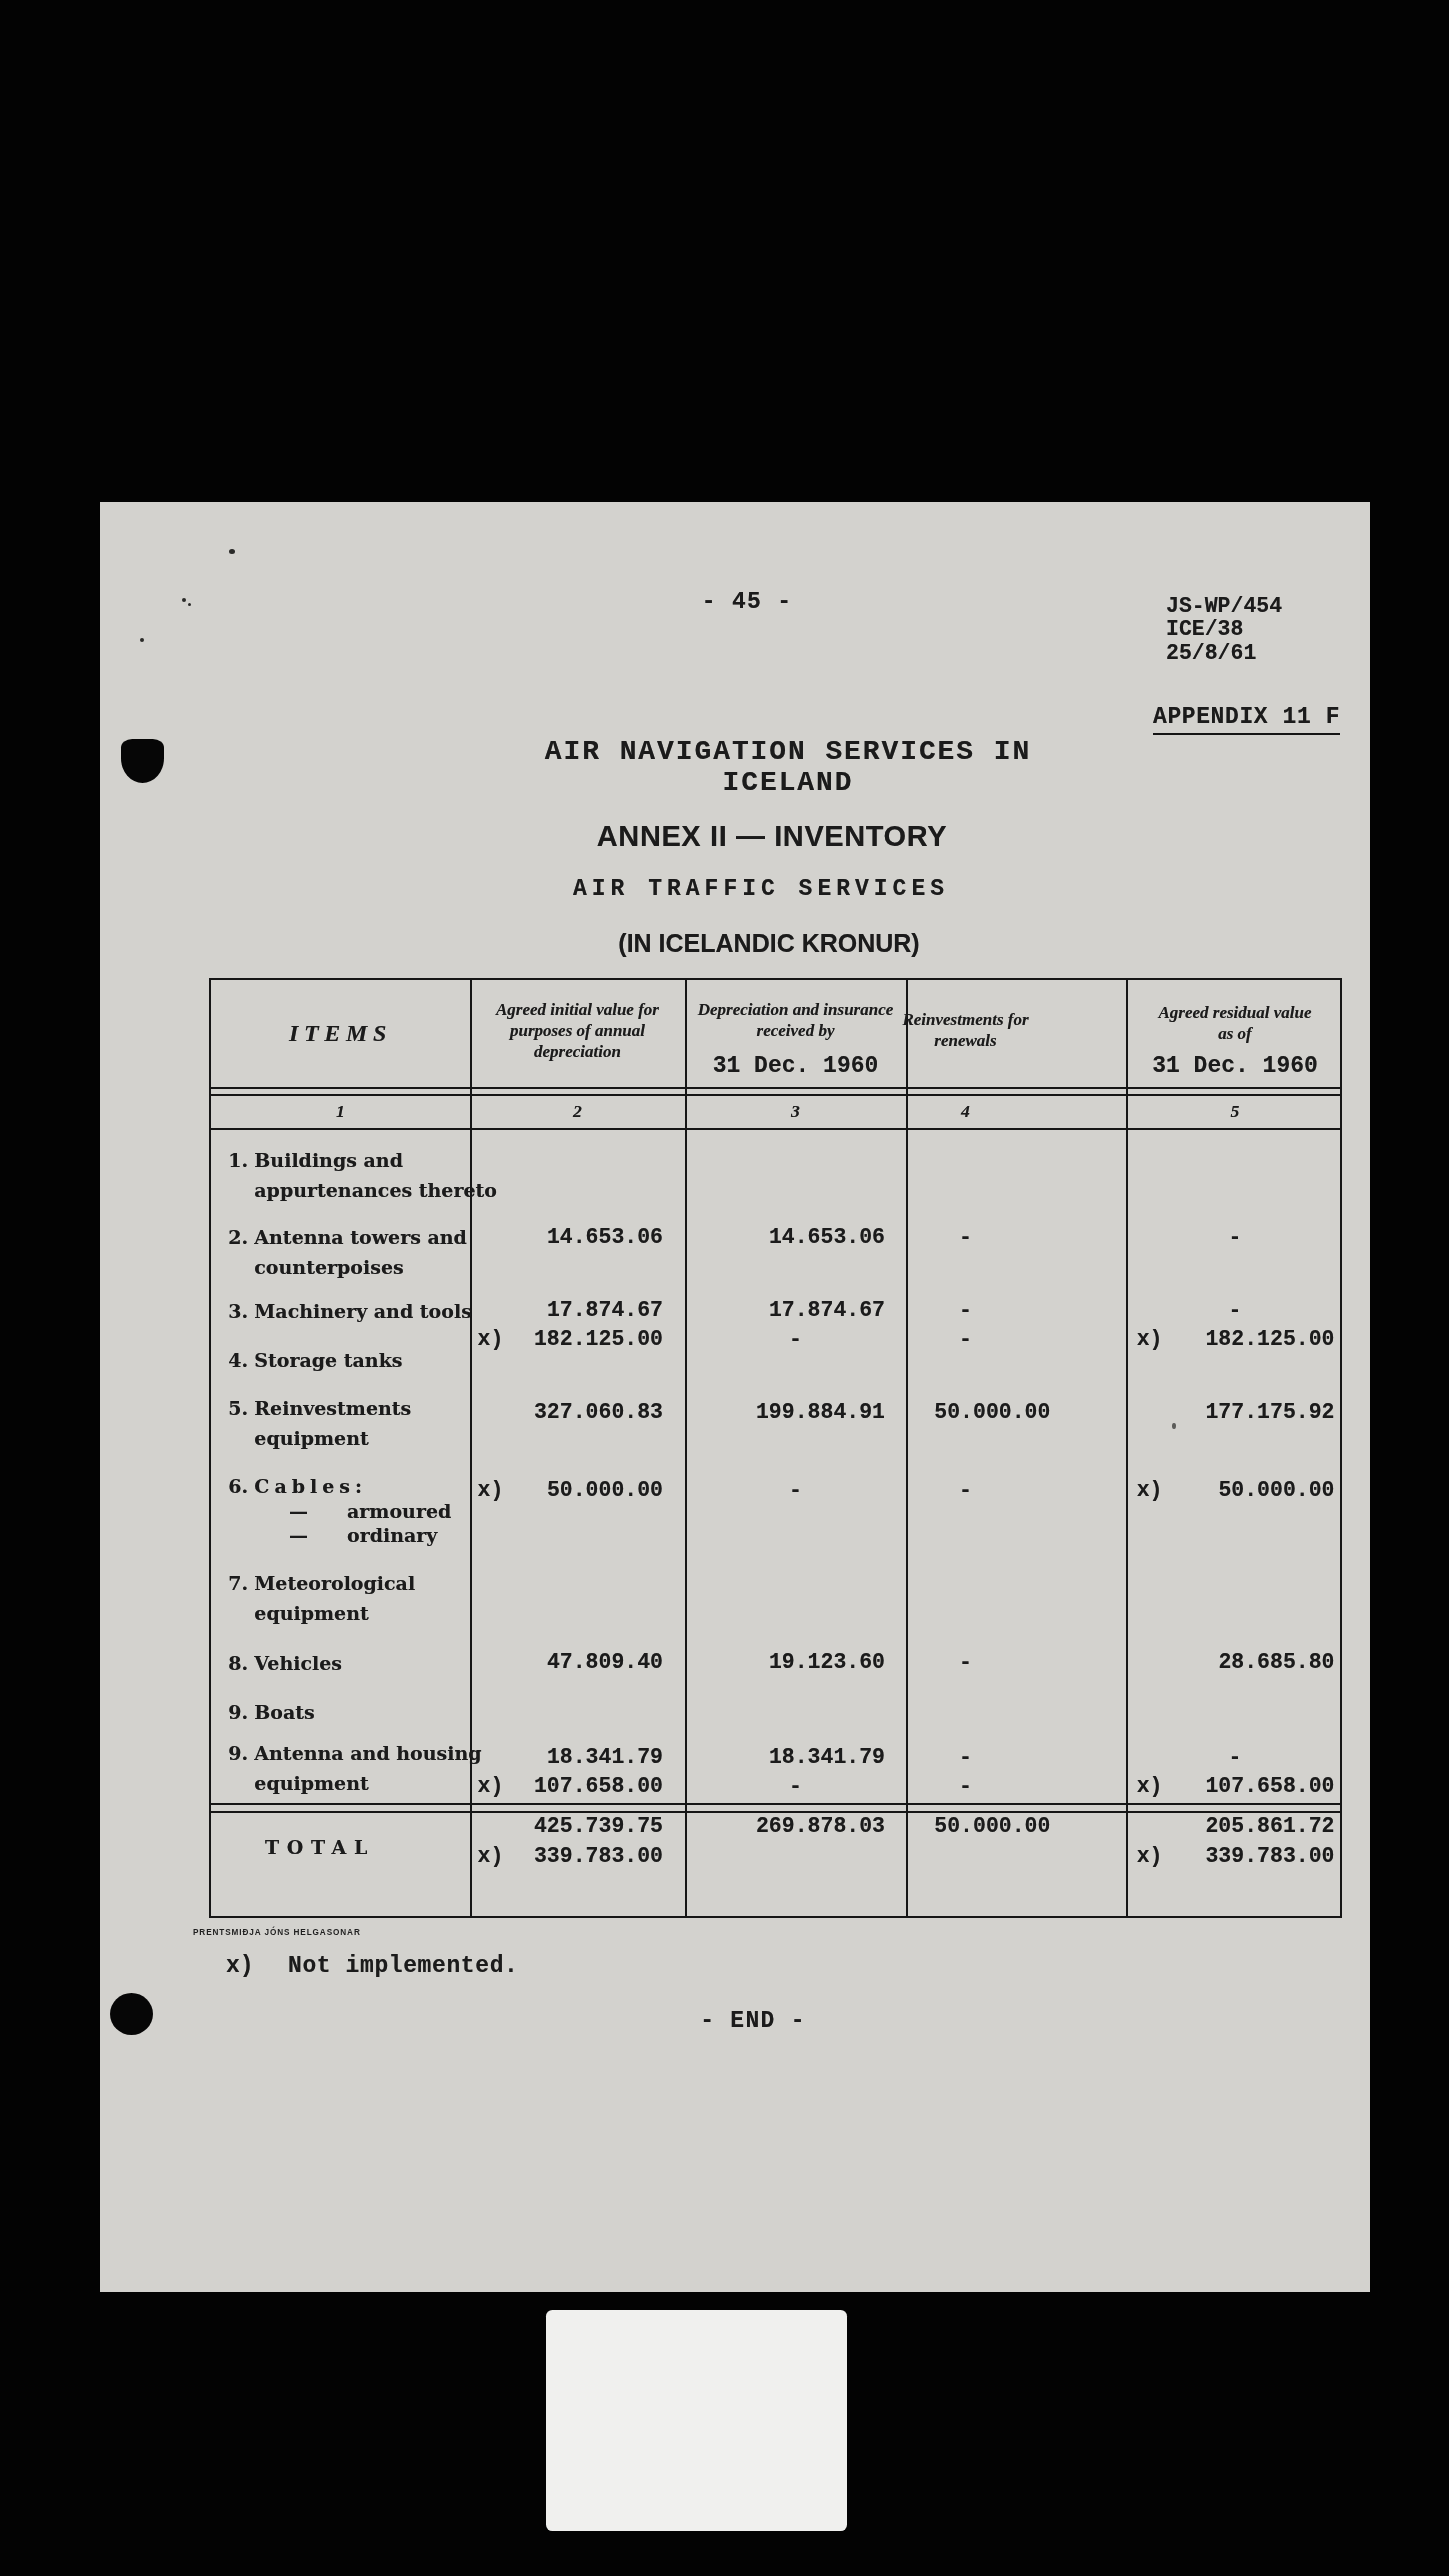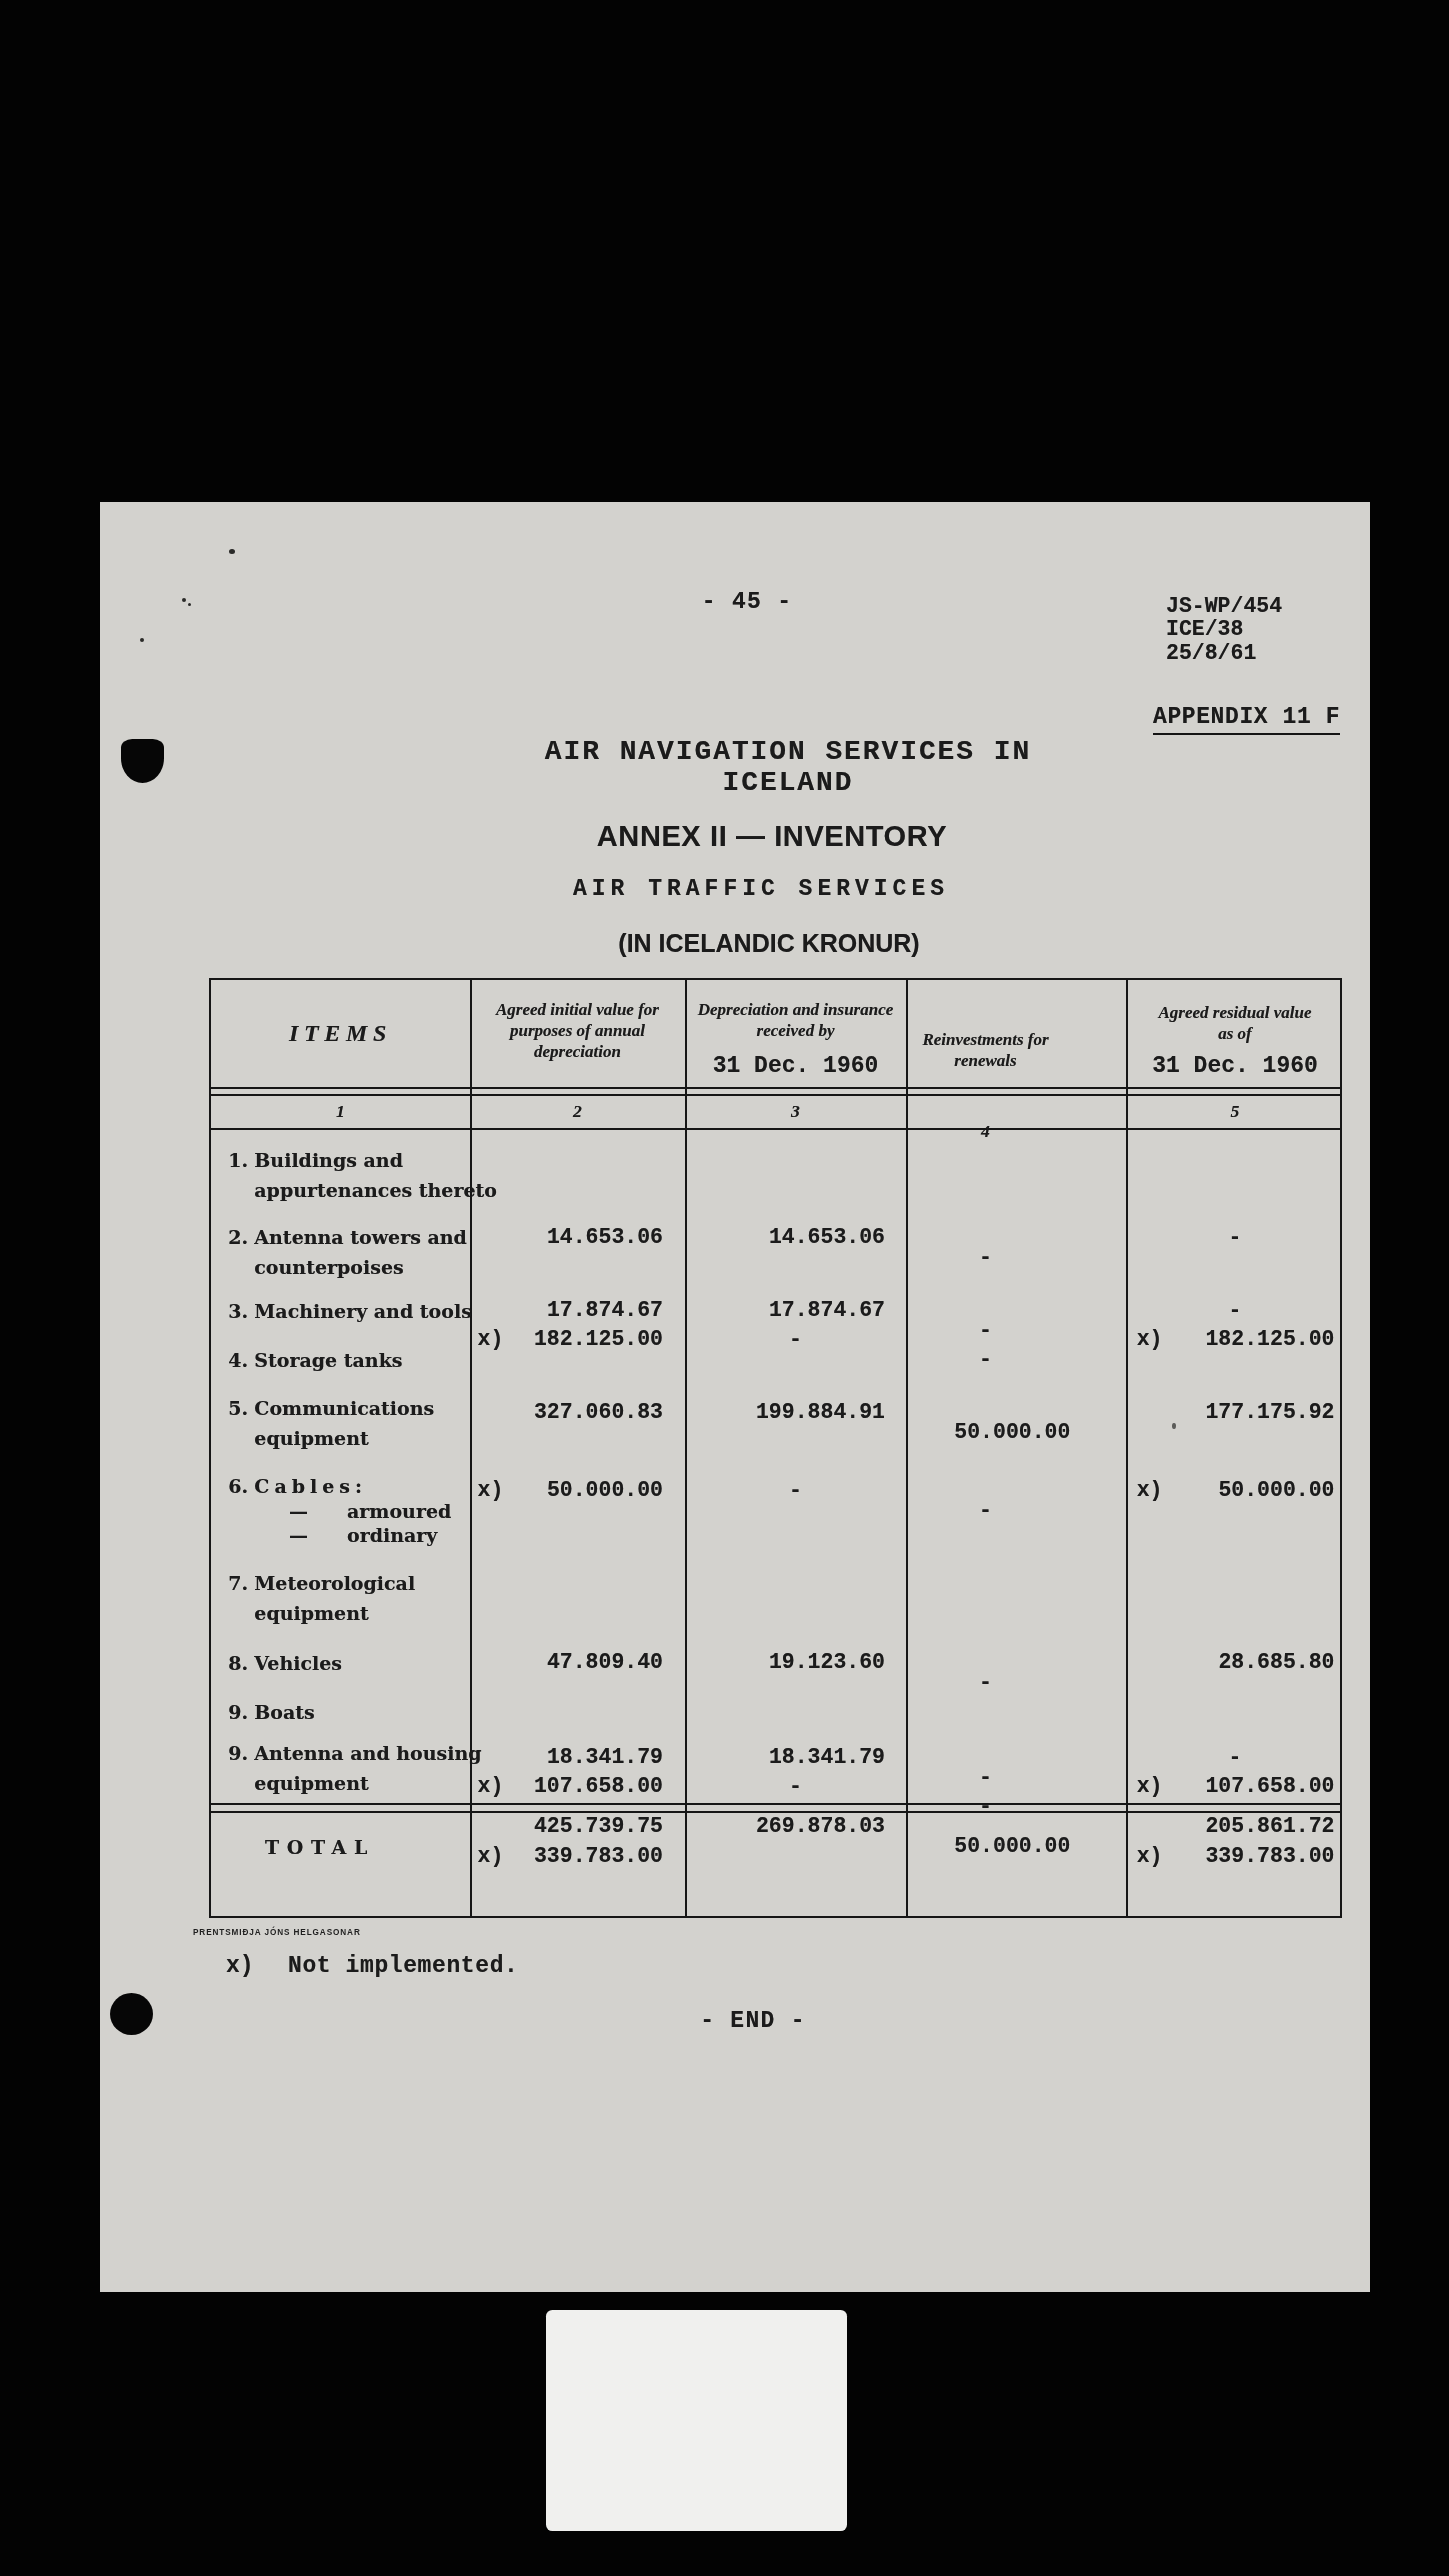--- a/index.html
+++ b/index.html
@@ -24,21 +24,21 @@
   .h-sub{left:440px;top:374px;width:442px;text-align:center;font-size:23px;letter-spacing:5px;}
   .h-curr{left:448px;top:427px;width:442px;text-align:center;font-size:25px;}
 
   
   .tbl{left:109px;top:476px;width:1133px;height:940px;border:2.5px solid #161616;box-sizing:border-box;}
   .vline{position:absolute;top:0;bottom:0;width:1.9px;background:#161616;}
   .hline{position:absolute;left:0;right:0;height:1.9px;background:#161616;}
 
   
   .c1{left:0;width:259px;} .c2{left:259px;width:215px;} .c3{left:474px;width:221px;}
-  .c4{left:677px;width:195px;margin-top:20px;} .c5{left:915px;width:218px;}
+  .c4{left:657px;width:195px;} .c5{left:915px;width:218px;}
 
   .hcell{position:absolute;text-align:center;font-size:17px;line-height:21px;}
   .hdate{position:absolute;text-align:center;font-size:23px;}
   .items-head{position:absolute;text-align:center;font-size:24px;letter-spacing:5.7px;}
   .colnum{position:absolute;text-align:center;font-size:17.7px;top:121px;}
 
   .item{position:absolute;font-size:19px;line-height:30px;display:flex;}
   .item .inum{display:inline-block;width:37px;text-align:right;flex:0 0 37px;}
   .item .ilabel{margin-left:6.3px;}
   .subline{position:absolute;font-size:19px;}
@@ -133,21 +133,21 @@
       <div class="item item-f ink" style="top:316px">
         <span class="inum">3.</span>
         <span class="ilabel pre-line">Machinery and tools</span>
       </div>
       <div class="item item-f ink" style="top:365px">
         <span class="inum">4.</span>
         <span class="ilabel pre-line">Storage tanks</span>
       </div>
       <div class="item item-f ink" style="top:413px">
         <span class="inum">5.</span>
-        <span class="ilabel pre-line">Communications
+        <span class="ilabel pre-line">Reinvestments
 equipment</span>
       </div>
       <div class="item item-f ink" style="top:491px;letter-spacing:0">
         <span class="inum">6.</span>
         <span class="ilabel" style="letter-spacing:5px">Cables:</span>
       </div>
       <div class="subline item-f ink" style="top:520px">
         <span class="sdash">—</span>
         <span class="stext">armoured</span>
       </div>

